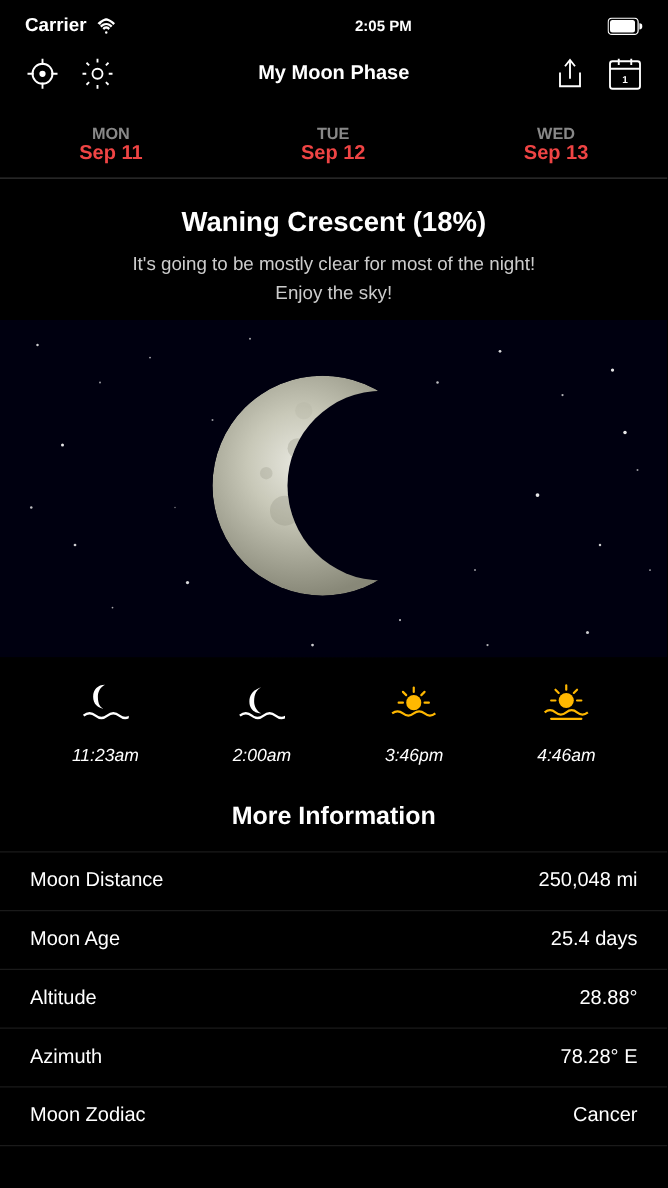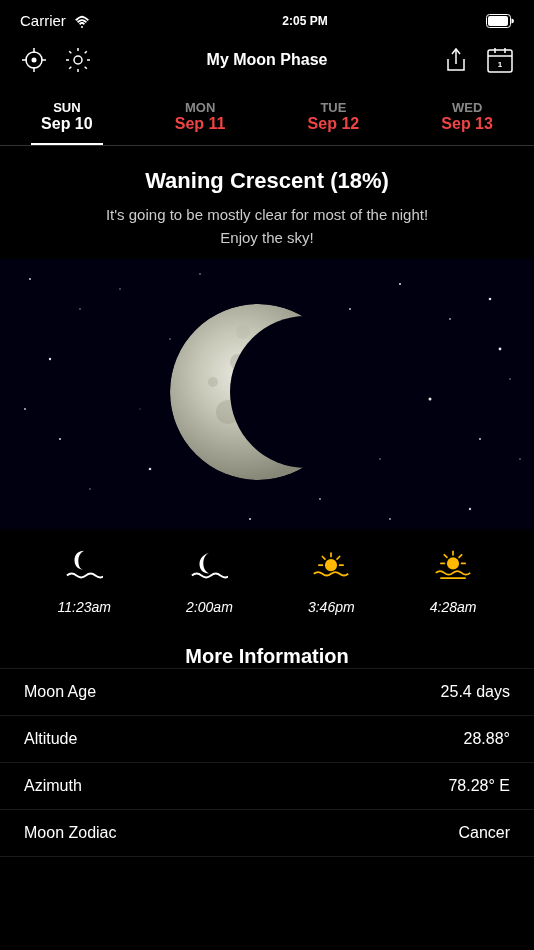--- a/index.html
+++ b/index.html
@@ -16,21 +16,21 @@
 
     
     .status-bar {
       display: flex;
       justify-content: space-between;
       align-items: center;
       padding: 12px 20px 6px;
       font-size: 15px;
       font-weight: 600;
     }
-    .status-left { font-size: 15px; font-weight: 400; }
+    .status-left { font-size: 15px; font-weight: 700; }
     .status-center { font-size: 12px; font-weight: 600; margin-left: 34px; }
     .status-right { display: flex; align-items: center; gap: 6px; }
 
     
     .nav-bar {
       display: flex;
       justify-content: space-between;
       align-items: center;
       padding: 6px 16px 10px;
     }
@@ -152,20 +152,21 @@
     
     .more-info-section {
       padding: 10px 0 20px;
       background: #000;
     }
     .more-info-title {
       text-align: center;
       font-size: 20px;
       font-weight: 700;
       color: #fff;
+      margin-bottom: 16px;
       padding: 0 8px;
     }
     .info-row {
       display: flex;
       justify-content: space-between;
       align-items: center;
       padding: 14px 24px;
       border-top: 1px solid #1a1a1a;
     }
     .info-row:last-child {
@@ -281,24 +282,20 @@
         <line x1="1" y1="9" x2="25" y2="9"></line>
         <line x1="8" y1="1" x2="8" y2="6"></line>
         <line x1="18" y1="1" x2="18" y2="6"></line>
         <text x="13" y="20" text-anchor="middle" fill="white" font-size="8" font-weight="bold" stroke="none">1</text>
       </svg>
     </div>
   </div>
 </div>
 
 <div class="day-selector">
-  <div class="day-item active">
-    <span class="day-name">SUN</span>
-    <span class="day-date">Sep 10</span>
-  </div>
   <div class="day-item">
     <span class="day-name">MON</span>
     <span class="day-date">Sep 11</span>
   </div>
   <div class="day-item">
     <span class="day-name">TUE</span>
     <span class="day-date">Sep 12</span>
   </div>
   <div class="day-item">
     <span class="day-name">WED</span>
@@ -424,28 +421,32 @@
         <line x1="32" y1="6" x2="29" y2="9" stroke="#FFB800" stroke-width="2" stroke-linecap="round"></line>
         <line x1="36" y1="16" x2="32" y2="16" stroke="#FFB800" stroke-width="2" stroke-linecap="round"></line>
         <line x1="12" y1="6" x2="15" y2="9" stroke="#FFB800" stroke-width="2" stroke-linecap="round"></line>
         <line x1="8" y1="16" x2="12" y2="16" stroke="#FFB800" stroke-width="2" stroke-linecap="round"></line>
 
         <path d="M2 27 Q7 23 12 27 Q17 31 22 27 Q27 23 32 27 Q37 31 42 27" stroke="#FFB800" stroke-width="2" fill="none"></path>
 
         <line x1="8" y1="33" x2="36" y2="33" stroke="#FFB800" stroke-width="2" stroke-linecap="round"></line>
       </svg>
     </span>
-    <span class="time-label">4:28am</span>
+    <span class="time-label">4:46am</span>
   </div>
 
 </div>
 
 <div class="more-info-section">
   <div class="more-info-title">More Information</div>
 
+  <div class="info-row">
+    <span class="info-label">Moon Distance</span>
+    <span class="info-value">250,048 mi</span>
+  </div>
   <div class="info-row">
     <span class="info-label">Moon Age</span>
     <span class="info-value">25.4 days</span>
   </div>
   <div class="info-row">
     <span class="info-label">Altitude</span>
     <span class="info-value">28.88°</span>
   </div>
   <div class="info-row">
     <span class="info-label">Azimuth</span>

